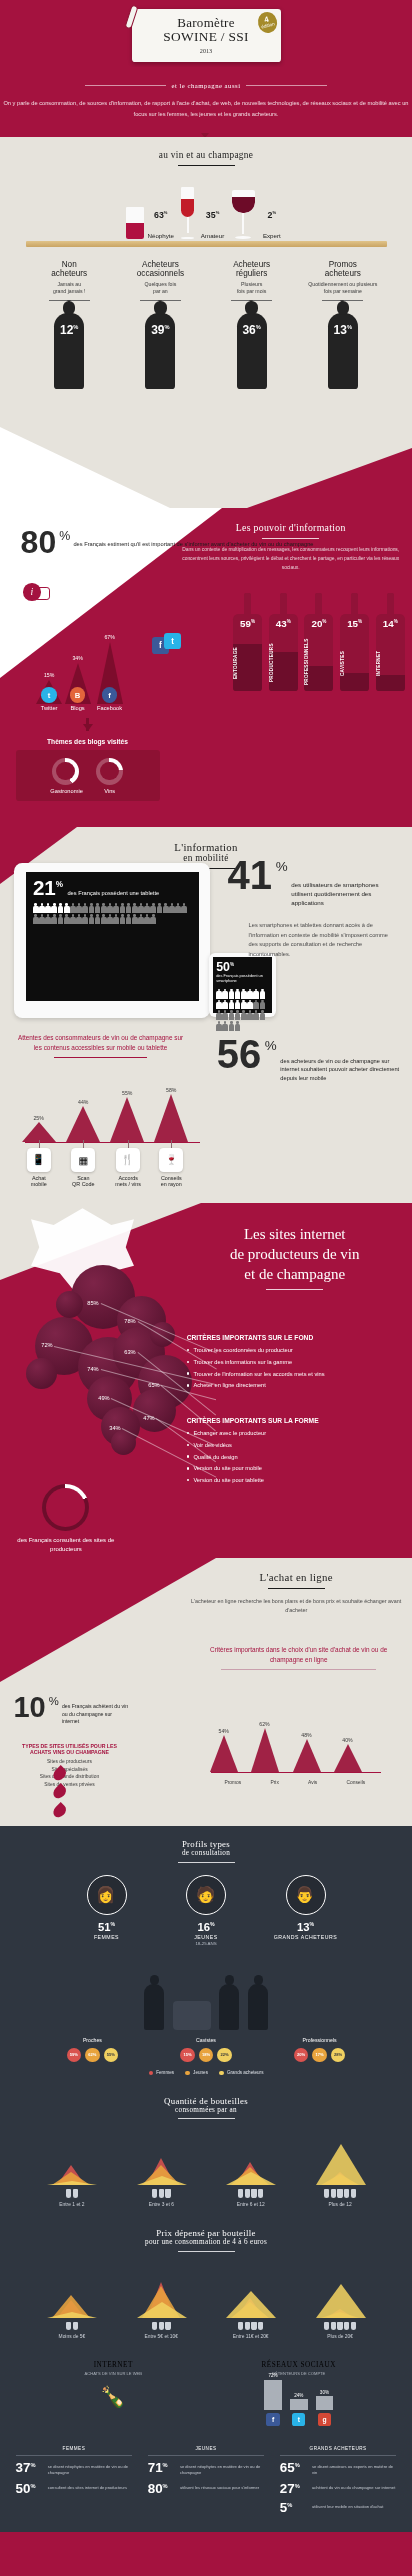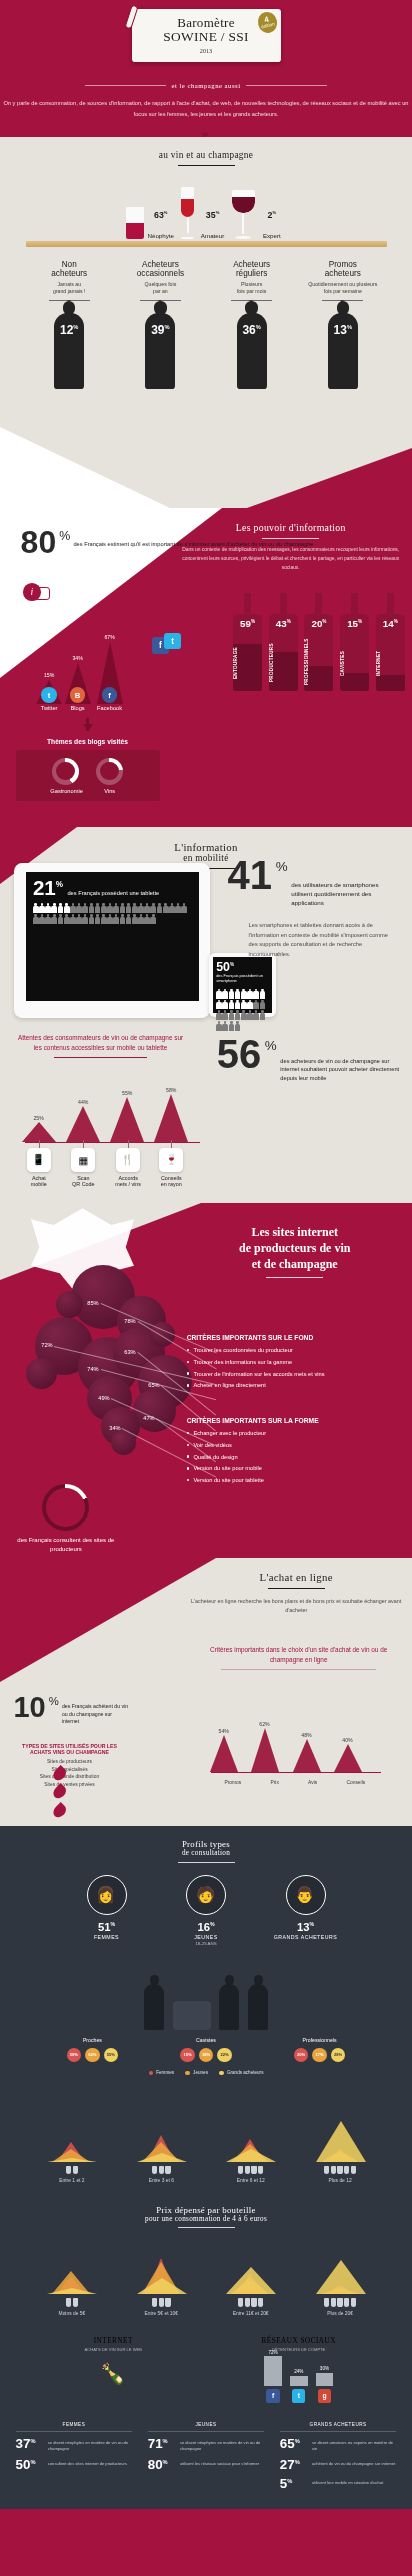--- a/index.html
+++ b/index.html
@@ -171,21 +171,21 @@
   
   .s-sites{position:relative;background:#a4123f;min-height:355px;overflow:hidden;}
   .s-sites .greywedge{position:absolute;left:0;top:0;width:201px;height:77px;background:#e6e3dc;clip-path:polygon(0 0,100% 0,0 100%);}
   .leafwhite{position:absolute;left:31px;top:5.2px;width:103px;height:93px;background:#fff;
       clip-path:polygon(50% 0,78% 18%,100% 12%,92% 42%,100% 62%,72% 70%,50% 100%,28% 70%,0 62%,8% 42%,0 12%,22% 18%);opacity:.95;}
   .grapes{position:absolute;left:10.3px;top:57px;width:206px;height:227px;}
   .grape{position:absolute;border-radius:50%;background:radial-gradient(circle at 35% 28%,#7d2448,#4d0e28);}
   .glabel{position:absolute;color:#fff;font-size:5.7px;}
   .gline{position:absolute;height:0.5px;background:rgba(255,255,255,.45);transform-origin:left center;}
   .sites-head{position:absolute;right:9.3px;top:20.6px;width:216px;text-align:center;}
-  .sites-head h3{font-family:"Liberation Serif",serif;color:#fff;font-size:12px;font-weight:bold;line-height:1.35;text-align:center;}
+  .sites-head h3{font-family:"Liberation Serif",serif;color:#fff;font-size:15px;font-weight:normal;line-height:1.35;text-align:center;}
   .crit{position:absolute;right:9.3px;width:216px;color:#fff;}
   .crit h4{font-size:6.7px;font-weight:bold;margin-bottom:6.2px;}
   .crit li{list-style:none;font-size:5.7px;margin-bottom:5.7px;display:flex;gap:4.1px;align-items:center;}
   .crit li:before{content:"";width:2.6px;height:2.6px;border-radius:50%;background:#fff;display:block;flex:none;}
   .d18{position:absolute;left:14.4px;top:281px;width:103px;text-align:center;}
   .d18 .ring{width:47px;height:47px;border-radius:50%;margin:0 auto;display:flex;align-items:center;justify-content:center;}
   .d18 .v{color:#fff;font-size:12.4px;font-weight:bold;}
   .d18 .v sup{font-size:5.7px;}
   .d18 .tx{color:#fff;font-size:6px;line-height:1.4;margin-top:5.2px;}
 
@@ -1129,20 +1129,25 @@
           <span>Jeunes</span>
         </div>
       <div class="lgi">
           <span class="d" style="background:#f0d060"></span>
           <span>Grands acheteurs</span>
         </div>
     </div>
   </section>
 
   <section class="s-qty">
+    <div class="h-light">
+      <span class="a">Quantité de bouteilles</span>
+      <span class="b">consommées par an</span>
+      <div class="hr-light"></div>
+    </div>
     <div class="qtyrow" id="qty-row">
         <div class="qcol">
           <div style="position: relative; height: 46px;">
             <div style="position: absolute; bottom: 0px; left: 24px; width: 0px; height: 0px; border-left: 14.4px solid transparent; border-right: 14.4px solid transparent; border-bottom: 20.4px solid rgb(217, 83, 79); opacity: 0.88;"></div>
             <div style="position: absolute; bottom: 0px; left: 19px; width: 0px; height: 0px; border-left: 19.6px solid transparent; border-right: 19.6px solid transparent; border-bottom: 13.6px solid rgb(232, 163, 61); opacity: 0.88;"></div>
             <div style="position: absolute; bottom: 0px; left: 14px; width: 0px; height: 0px; border-left: 25px solid transparent; border-right: 25px solid transparent; border-bottom: 4.5px solid rgb(240, 208, 96); opacity: 0.88;"></div>
           </div>
           <div class="glassrow">
             <div class="mini"></div>
             <div class="mini"></div>

